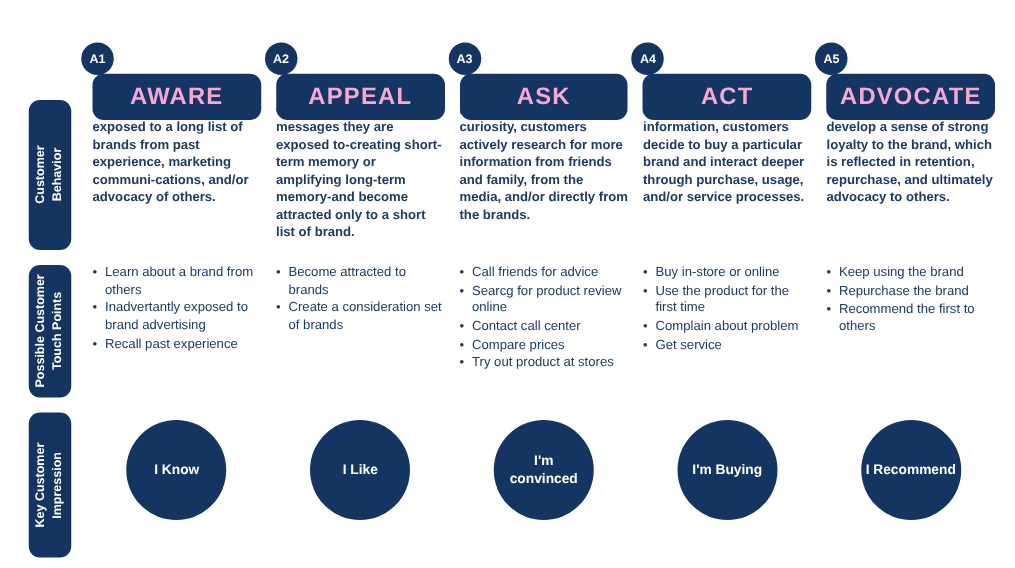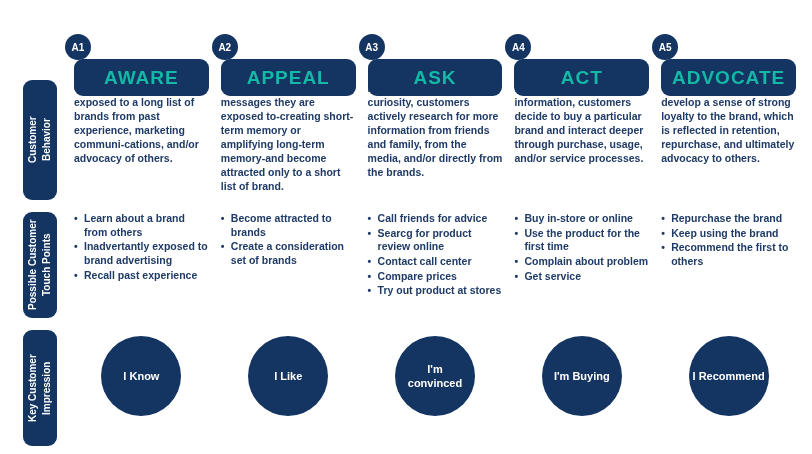--- a/index.html
+++ b/index.html
@@ -64,21 +64,21 @@
     font-size:10px;
     font-weight:bold;
     display:flex;
     align-items:center;
     justify-content:center;
   }
   .title{
     height:37px;
     background:var(--navy);
     border-radius:9px;
-    color:#14b8a6;
+    color:#f9a8d4;
     font-size:19px;
     font-weight:bold;
     letter-spacing:1px;
     display:flex;
     align-items:center;
     justify-content:center;
   }
 
   
   .behavior{
@@ -86,21 +86,21 @@
     line-height:1.33;
     font-weight:bold;
     padding-top:2px;
   }
 
   
   .touch{
     list-style:none;
     font-size:10.5px;
     line-height:1.3;
-    font-weight:bold;
+    font-weight:normal;
   }
   .touch li{
     position:relative;
     padding-left:10px;
     margin-bottom:1px;
   }
   .touch li::before{
     content:"\2022";
     position:absolute;
     left:0;
@@ -185,22 +185,22 @@
       <li>Get service</li>
     </ul>
   <ul class="touch c3 r3">
       <li>Call friends for advice</li>
       <li>Searcg for product review online</li>
       <li>Contact call center</li>
       <li>Compare prices</li>
       <li>Try out product at stores</li>
     </ul>
   <ul class="touch c5 r3">
+      <li>Keep using the brand</li>
       <li>Repurchase the brand</li>
-      <li>Keep using the brand</li>
       <li>Recommend the first to others</li>
     </ul>
 
   <div class="impr c1 r4">
     <div class="circle">I Know</div>
   </div>
   <div class="impr c2 r4">
     <div class="circle">I Like</div>
   </div>
   <div class="impr c3 r4">

